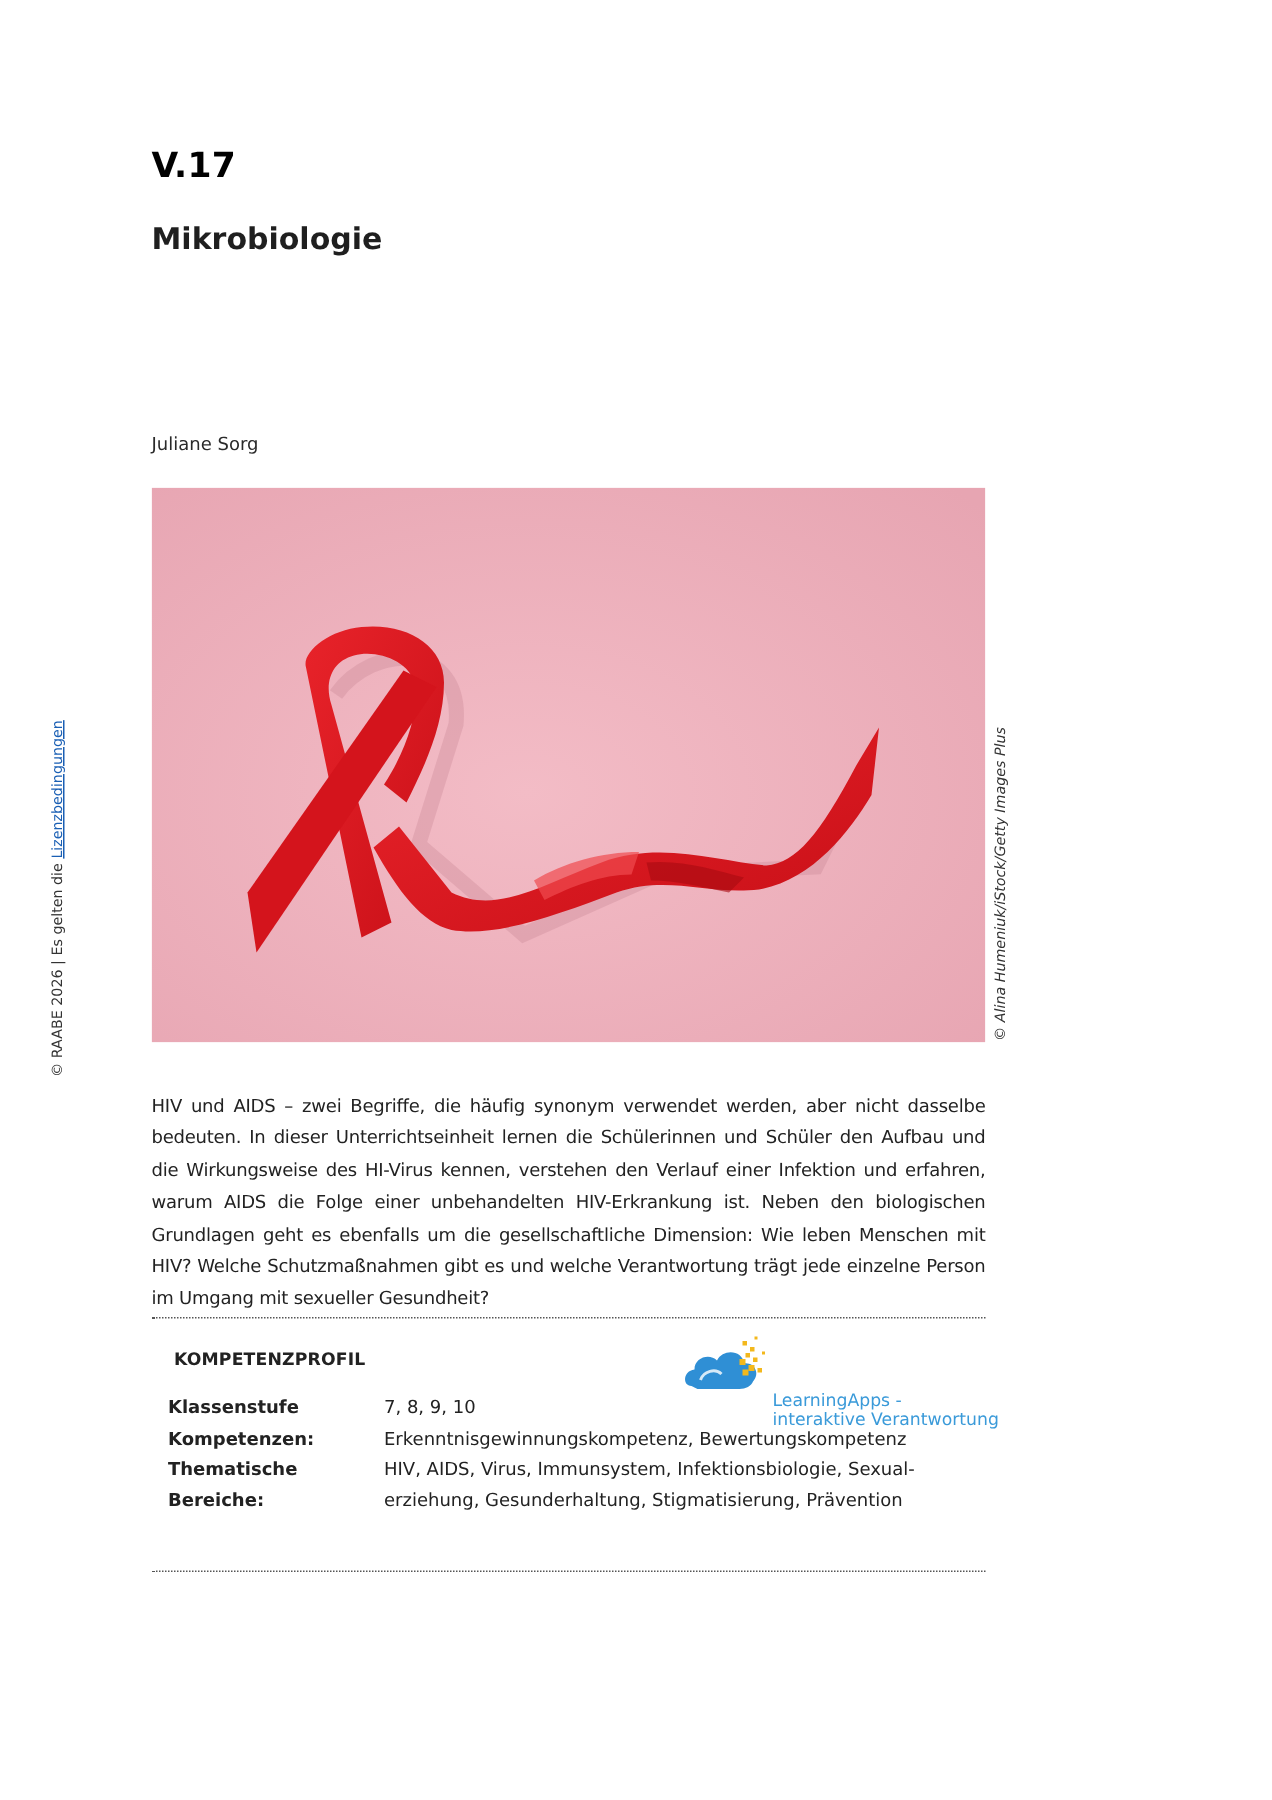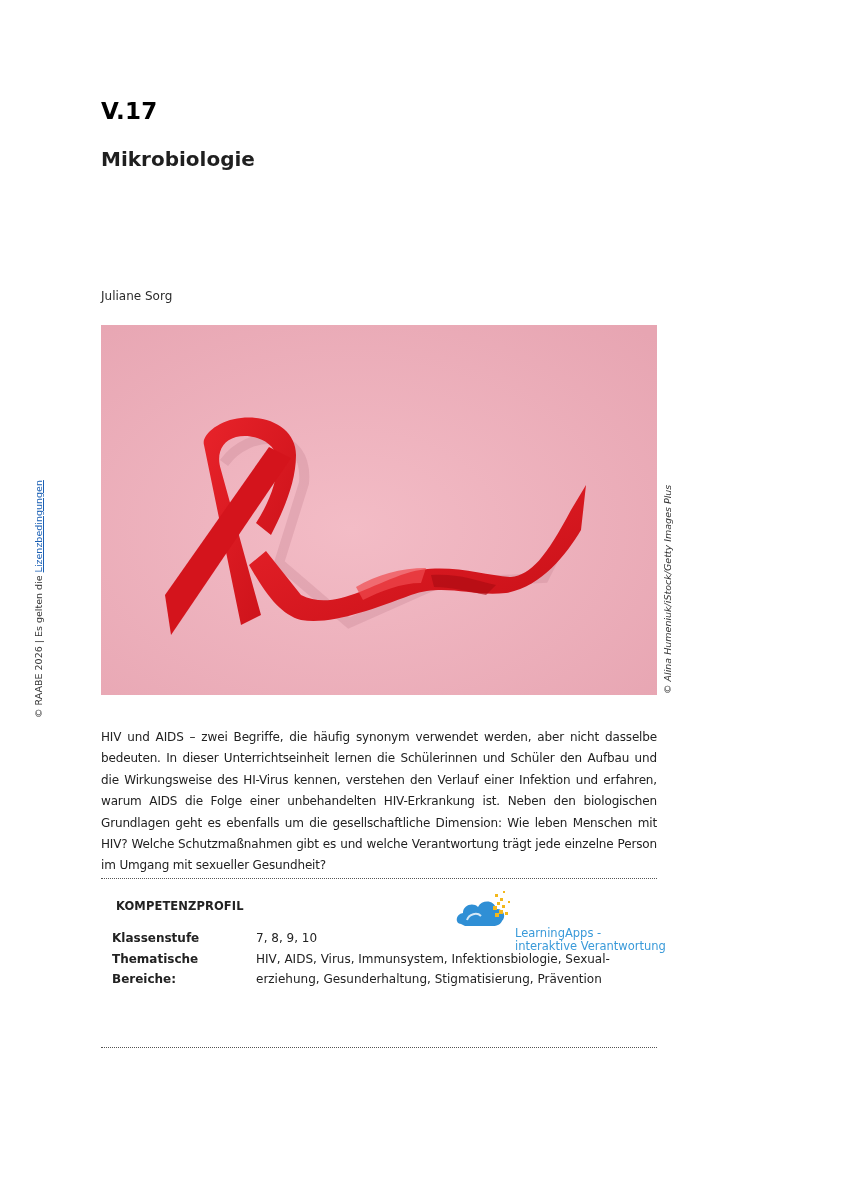--- a/index.html
+++ b/index.html
@@ -96,18 +96,22 @@
     <div>interaktive Verantwortung</div>
   </div>
 </div>
 
 <div class="abs grid">
   <div class="row">
     <div class="k">Klassenstufe</div>
     <div class="v">7, 8, 9, 10</div>
   </div>
   <div class="row">
+    <div class="k">Kompetenzen:</div>
+    <div class="v">Erkenntnisgewinnungskompetenz, Bewertungskompetenz</div>
+  </div>
+  <div class="row">
     <div class="k">Thematische Bereiche:</div>
     <div class="v" style="padding-right:40px;">HIV, AIDS, Virus, Immunsystem, Infektionsbiologie, Sexual-erziehung, Gesunderhaltung, Stigmatisierung, Prävention</div>
   </div>
 </div>
 
 <div class="abs dotline" style="top:1047px;"></div>
 
 </body></html>

